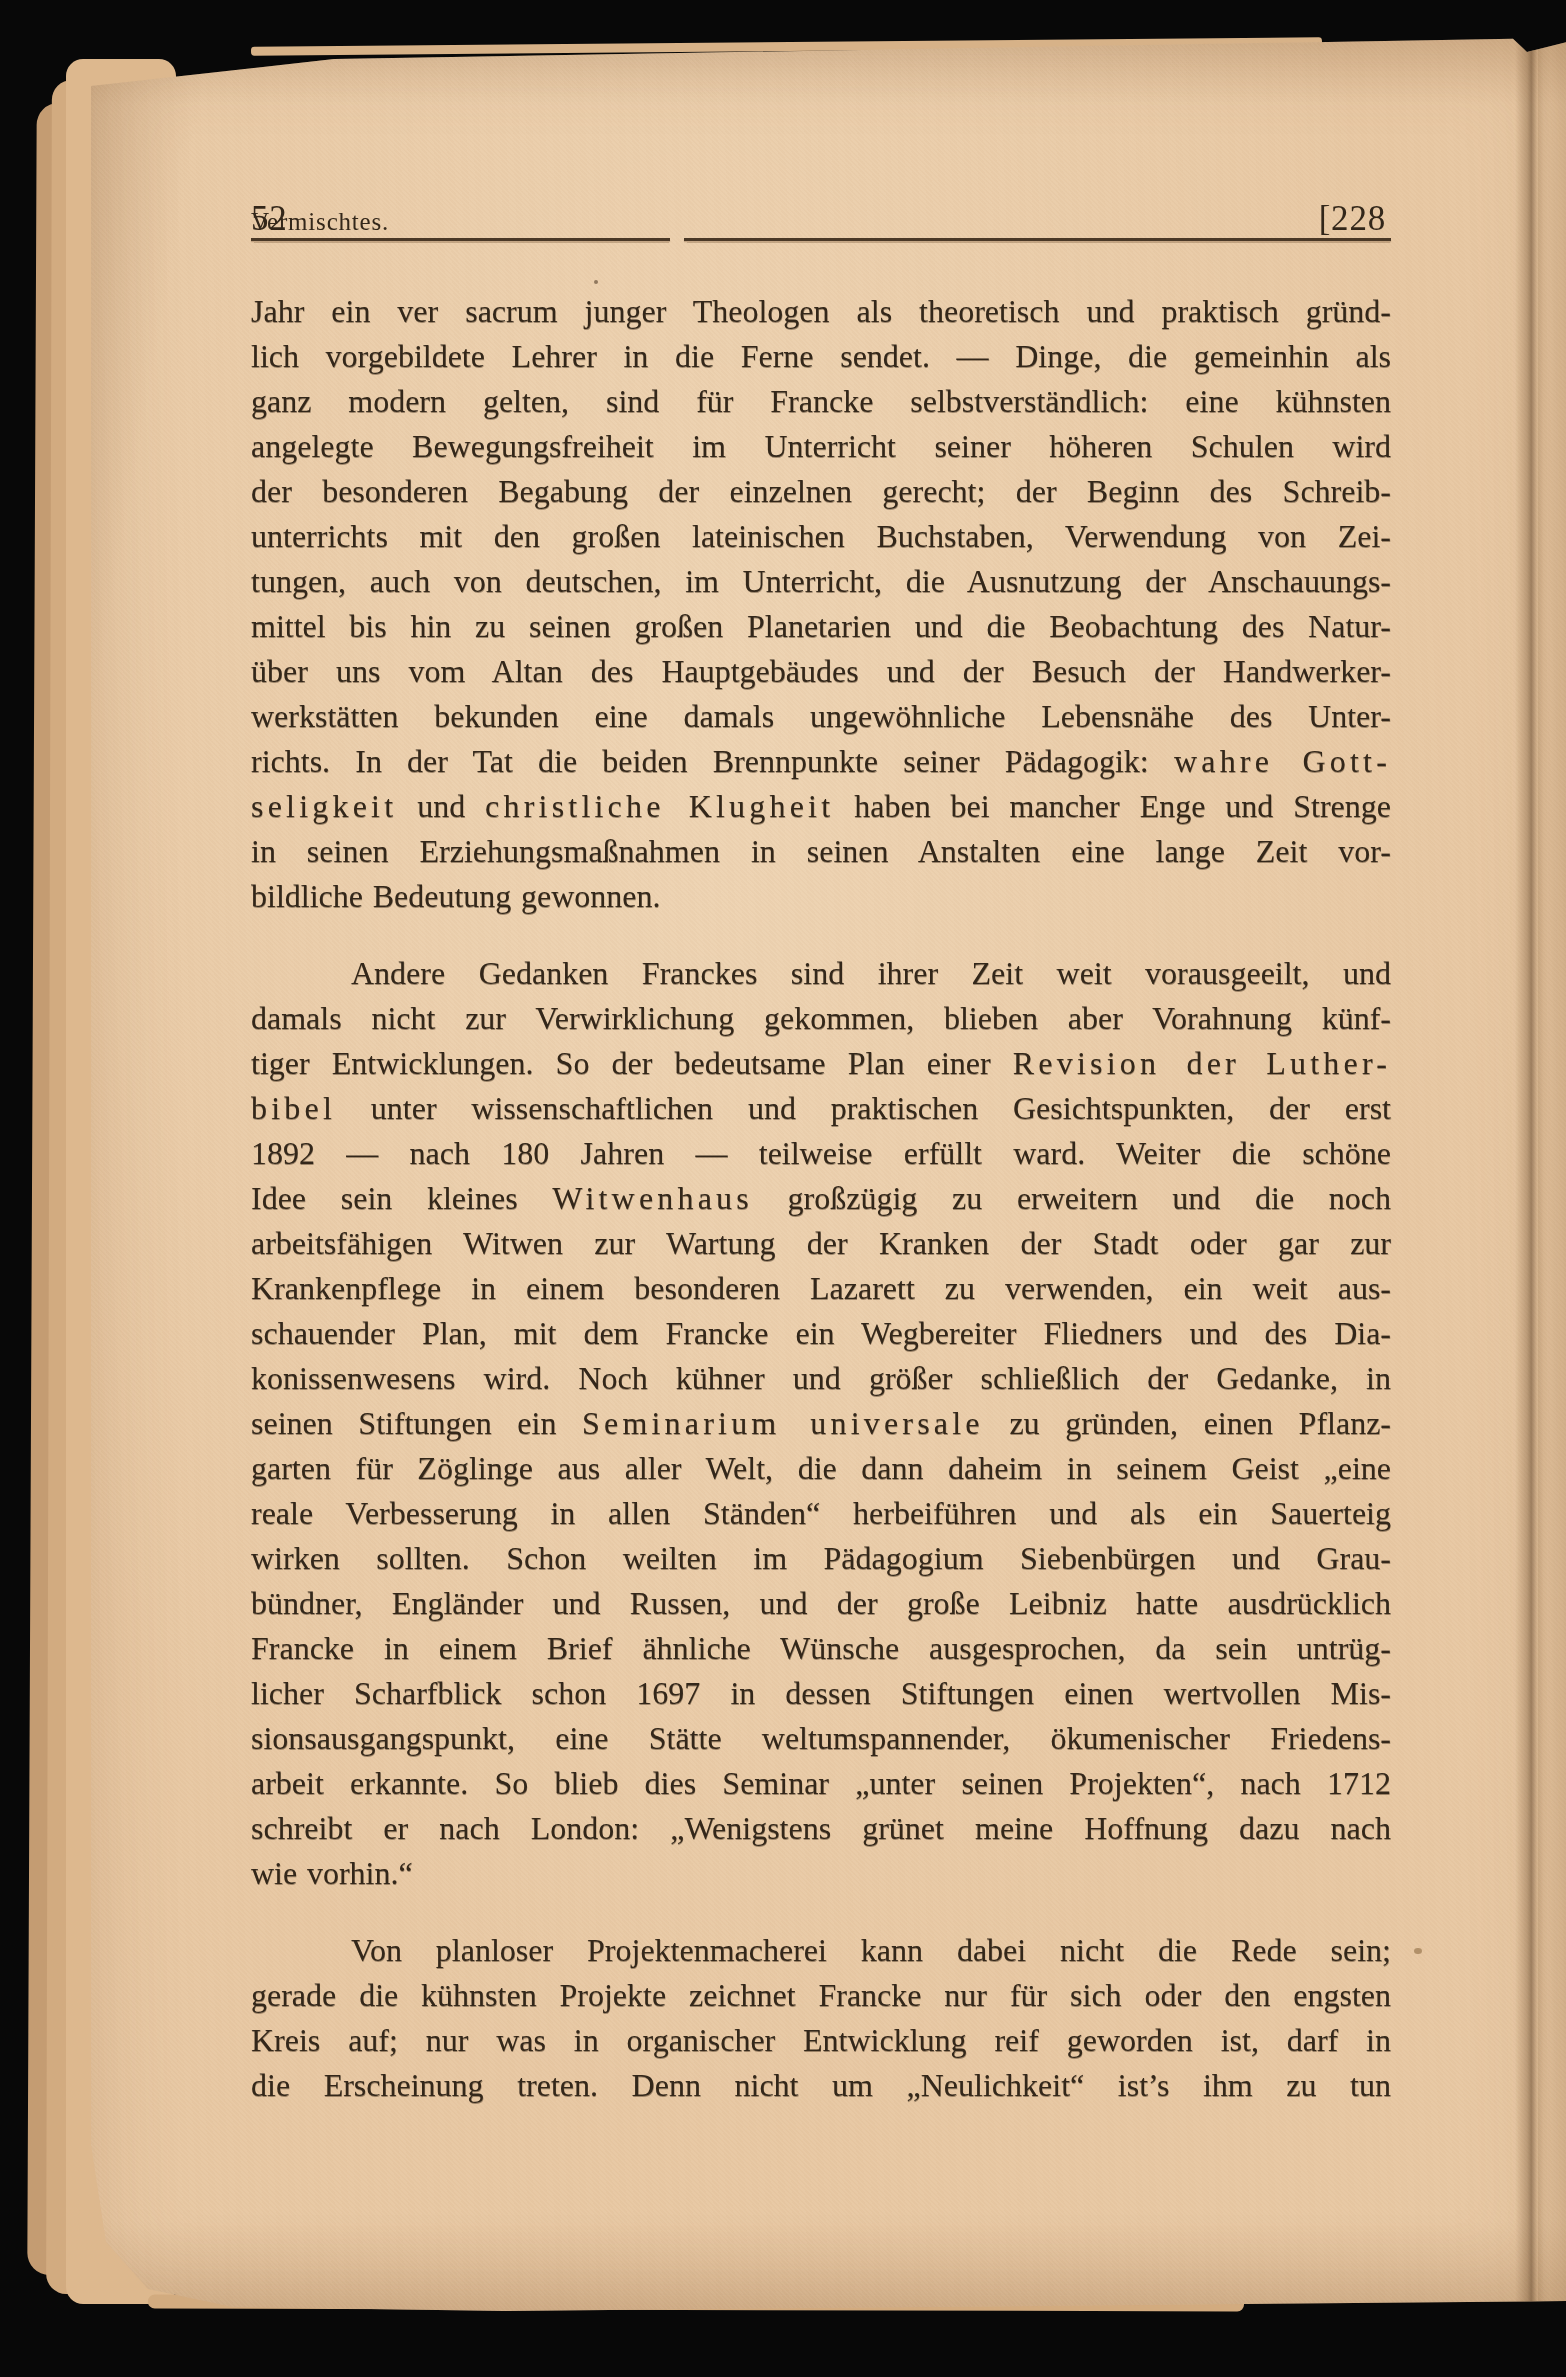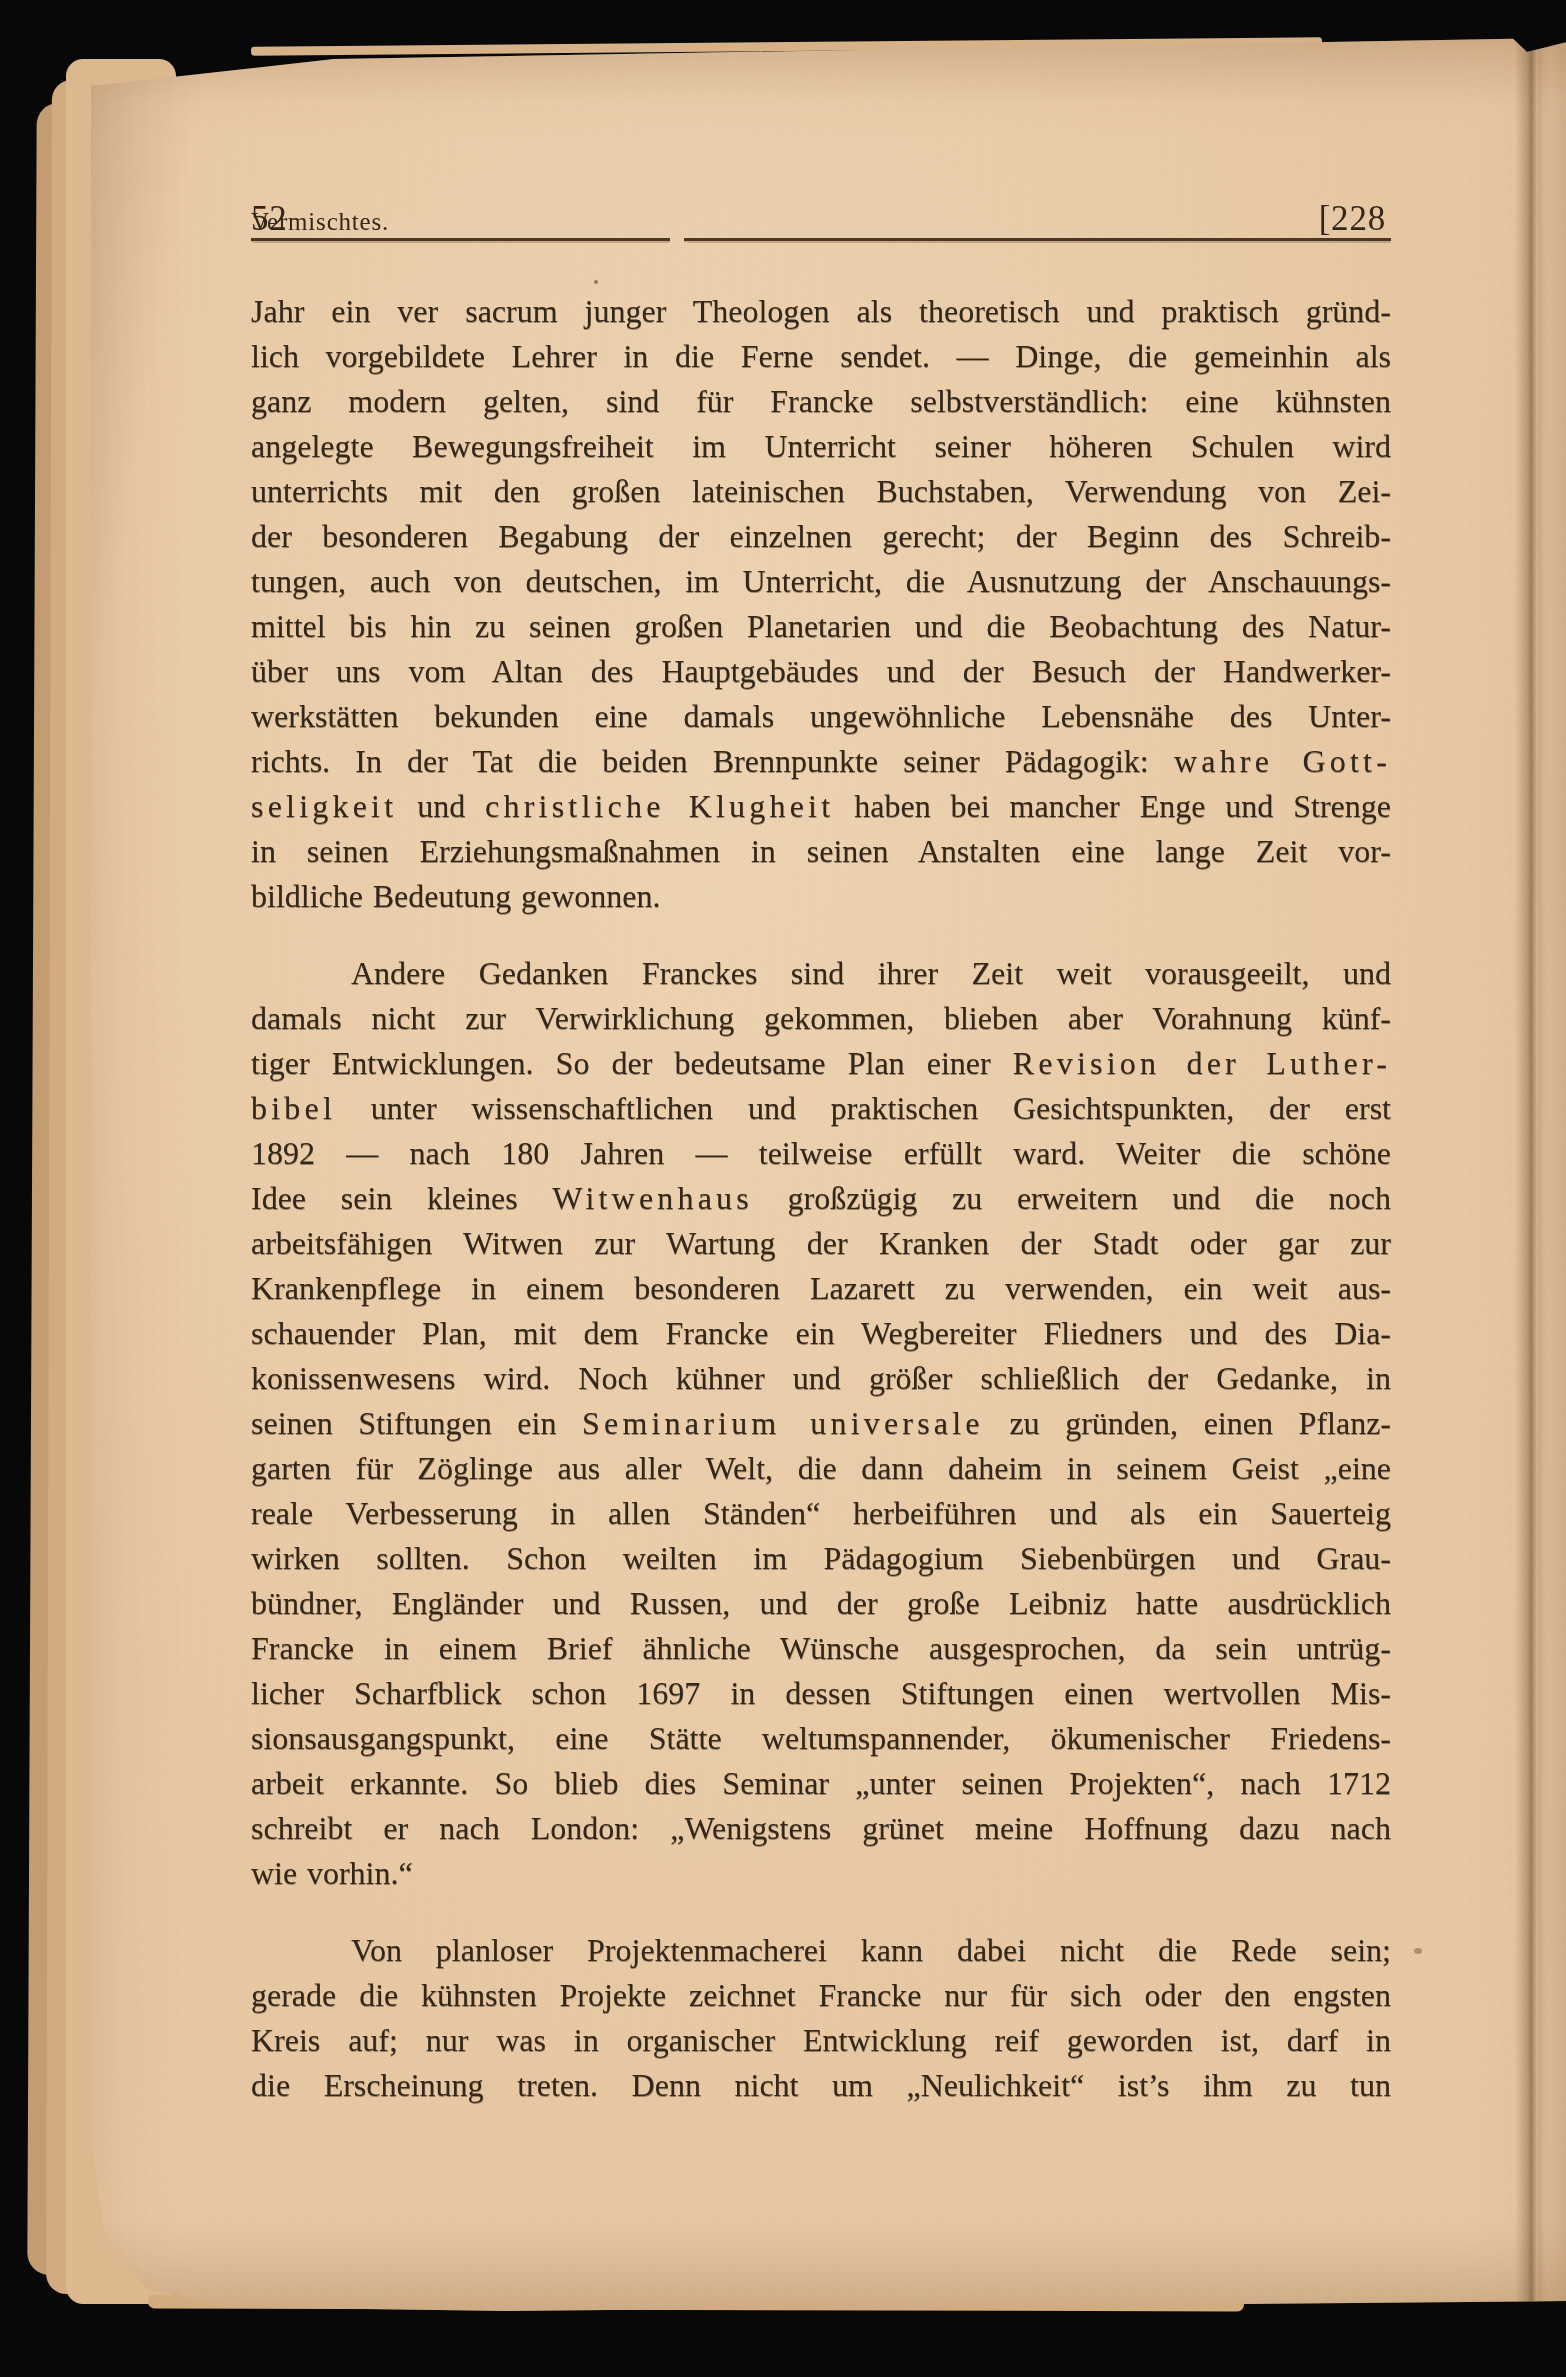--- a/index.html
+++ b/index.html
@@ -92,22 +92,22 @@
     <div class="seg seg-l"></div>
     <div class="gap"></div>
     <div class="seg seg-r"></div>
   </div>
 
   <div class="body-block">
       <div class="line"><span>Jahr ein ver sacrum junger Theologen als theoretisch und praktisch gründ-</span></div>
       <div class="line"><span>lich vorgebildete Lehrer in die Ferne sendet. — Dinge, die gemeinhin als</span></div>
       <div class="line"><span>ganz modern gelten, sind für Francke selbstverständlich: eine kühnsten</span></div>
       <div class="line"><span>angelegte Bewegungsfreiheit im Unterricht seiner höheren Schulen wird</span></div>
+      <div class="line"><span>der besonderen Begabung der einzelnen gerecht; der Beginn des Schreib-</span></div>
       <div class="line"><span>unterrichts mit den großen lateinischen Buchstaben, Verwendung von Zei-</span></div>
-      <div class="line"><span>der besonderen Begabung der einzelnen gerecht; der Beginn des Schreib-</span></div>
       <div class="line"><span>tungen, auch von deutschen, im Unterricht, die Ausnutzung der Anschauungs-</span></div>
       <div class="line"><span>mittel bis hin zu seinen großen Planetarien und die Beobachtung des Natur-</span></div>
       <div class="line"><span>über uns vom Altan des Hauptgebäudes und der Besuch der Handwerker-</span></div>
       <div class="line"><span>werkstätten bekunden eine damals ungewöhnliche Lebensnähe des Unter-</span></div>
       <div class="line"><span>richts. In der Tat die beiden Brennpunkte seiner Pädagogik: </span><span class="sperr">wahre Gott-</span></div>
       <div class="line"><span class="sperr">seligkeit</span><span> und </span><span class="sperr">christliche Klugheit</span><span> haben bei mancher Enge und Strenge</span></div>
       <div class="line"><span>in seinen Erziehungsmaßnahmen in seinen Anstalten eine lange Zeit vor-</span></div>
       <div class="line para-end"><span>bildliche Bedeutung gewonnen.</span></div>
       <div class="line indent"><span>Andere Gedanken Franckes sind ihrer Zeit weit vorausgeeilt, und</span></div>
       <div class="line"><span>damals nicht zur Verwirklichung gekommen, blieben aber Vorahnung künf-</span></div>

